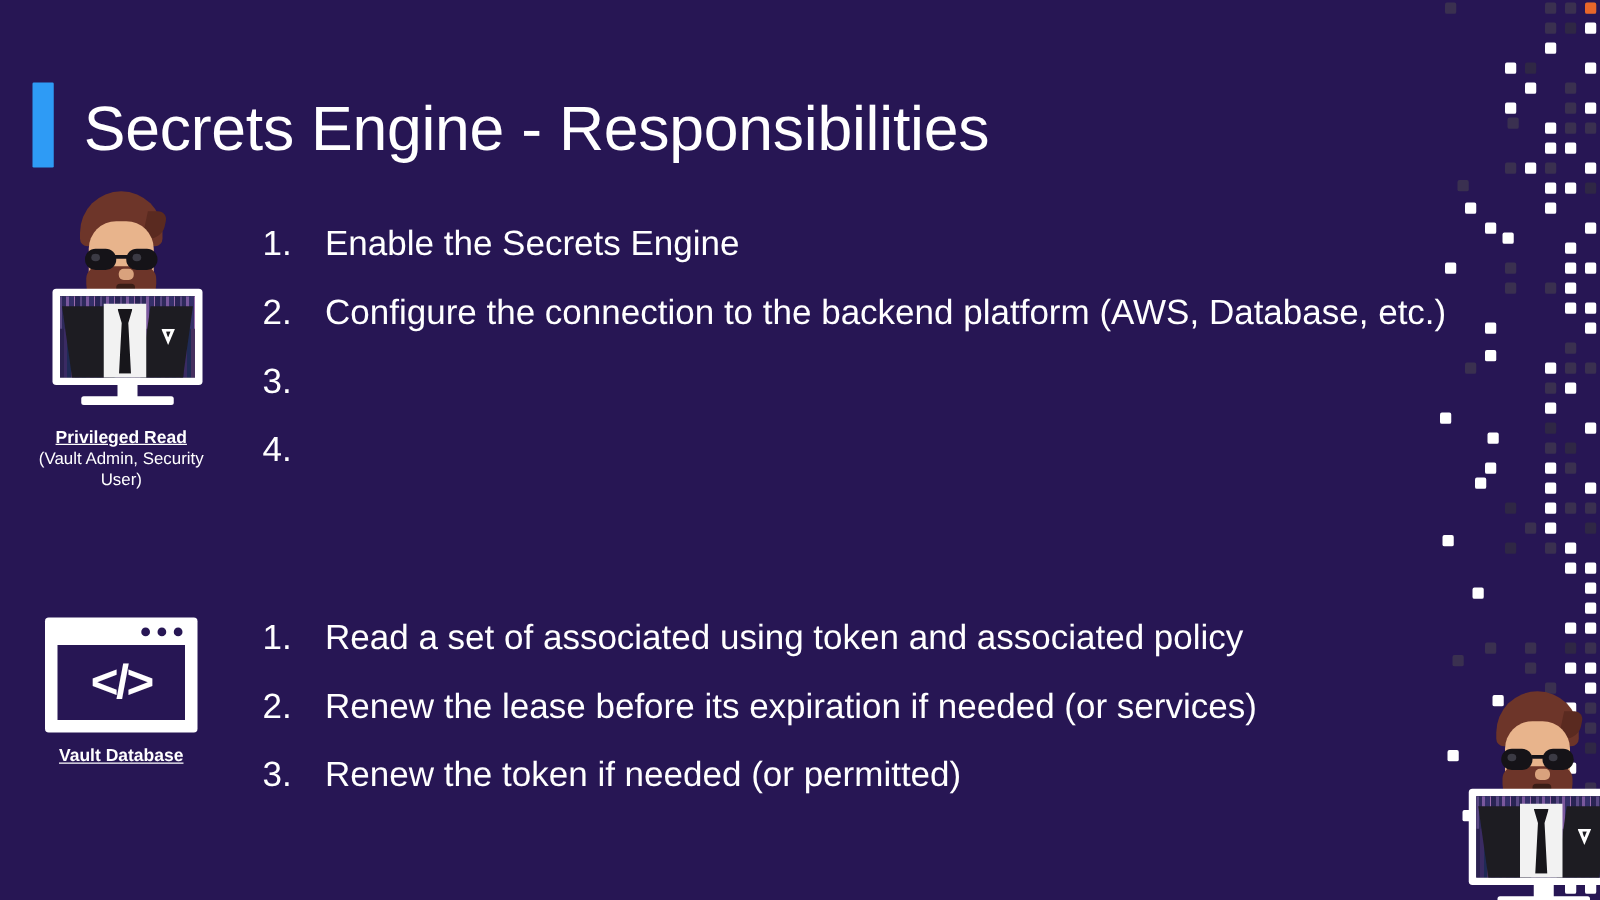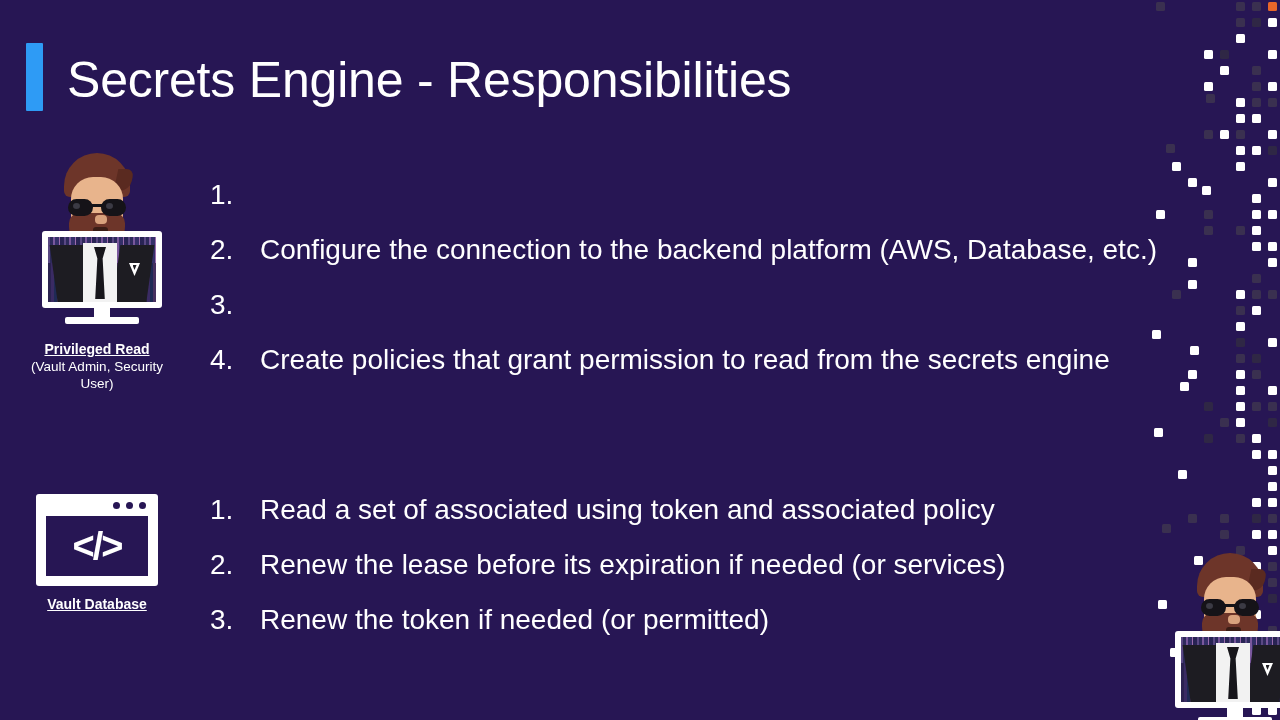--- a/index.html
+++ b/index.html
@@ -15,21 +15,21 @@
     width: 1280px;
     height: 720px;
     background: #271654;
     overflow: hidden;
   }
 
   
   .title-row {
     position: absolute;
     left: 0;
-    top: 13px;
+    top: 36px;
     width: 100%;
     height: 84px;
   }
   .accent-bar {
     position: absolute;
     left: 26px;
     top: 30px;
     width: 17px;
     height: 68px;
     background: #2e9bf5;
@@ -392,31 +392,31 @@
         </div>
         <div class="codewin-screen">&lt;/&gt;</div>
       </div>
     </div>
     <span class="persona-caption-title">Vault Database</span>
   </div>
 
   <div class="list-block top">
     <div class="list-item">
       <span class="list-num">1.</span>
+      <span class="list-text">Enable the Secrets Engine</span>
     </div>
     <div class="list-item">
       <span class="list-num">2.</span>
       <span class="list-text">Configure the connection to the backend platform (AWS, Database, etc.)</span>
     </div>
     <div class="list-item">
       <span class="list-num">3.</span>
     </div>
     <div class="list-item">
       <span class="list-num">4.</span>
-      <span class="list-text">Create policies that grant permission to read from the secrets engine</span>
     </div>
   </div>
 
   <div class="list-block bottom">
     <div class="list-item">
       <span class="list-num">1.</span>
       <span class="list-text">Read a set of associated using token and associated policy</span>
     </div>
     <div class="list-item">
       <span class="list-num">2.</span>

